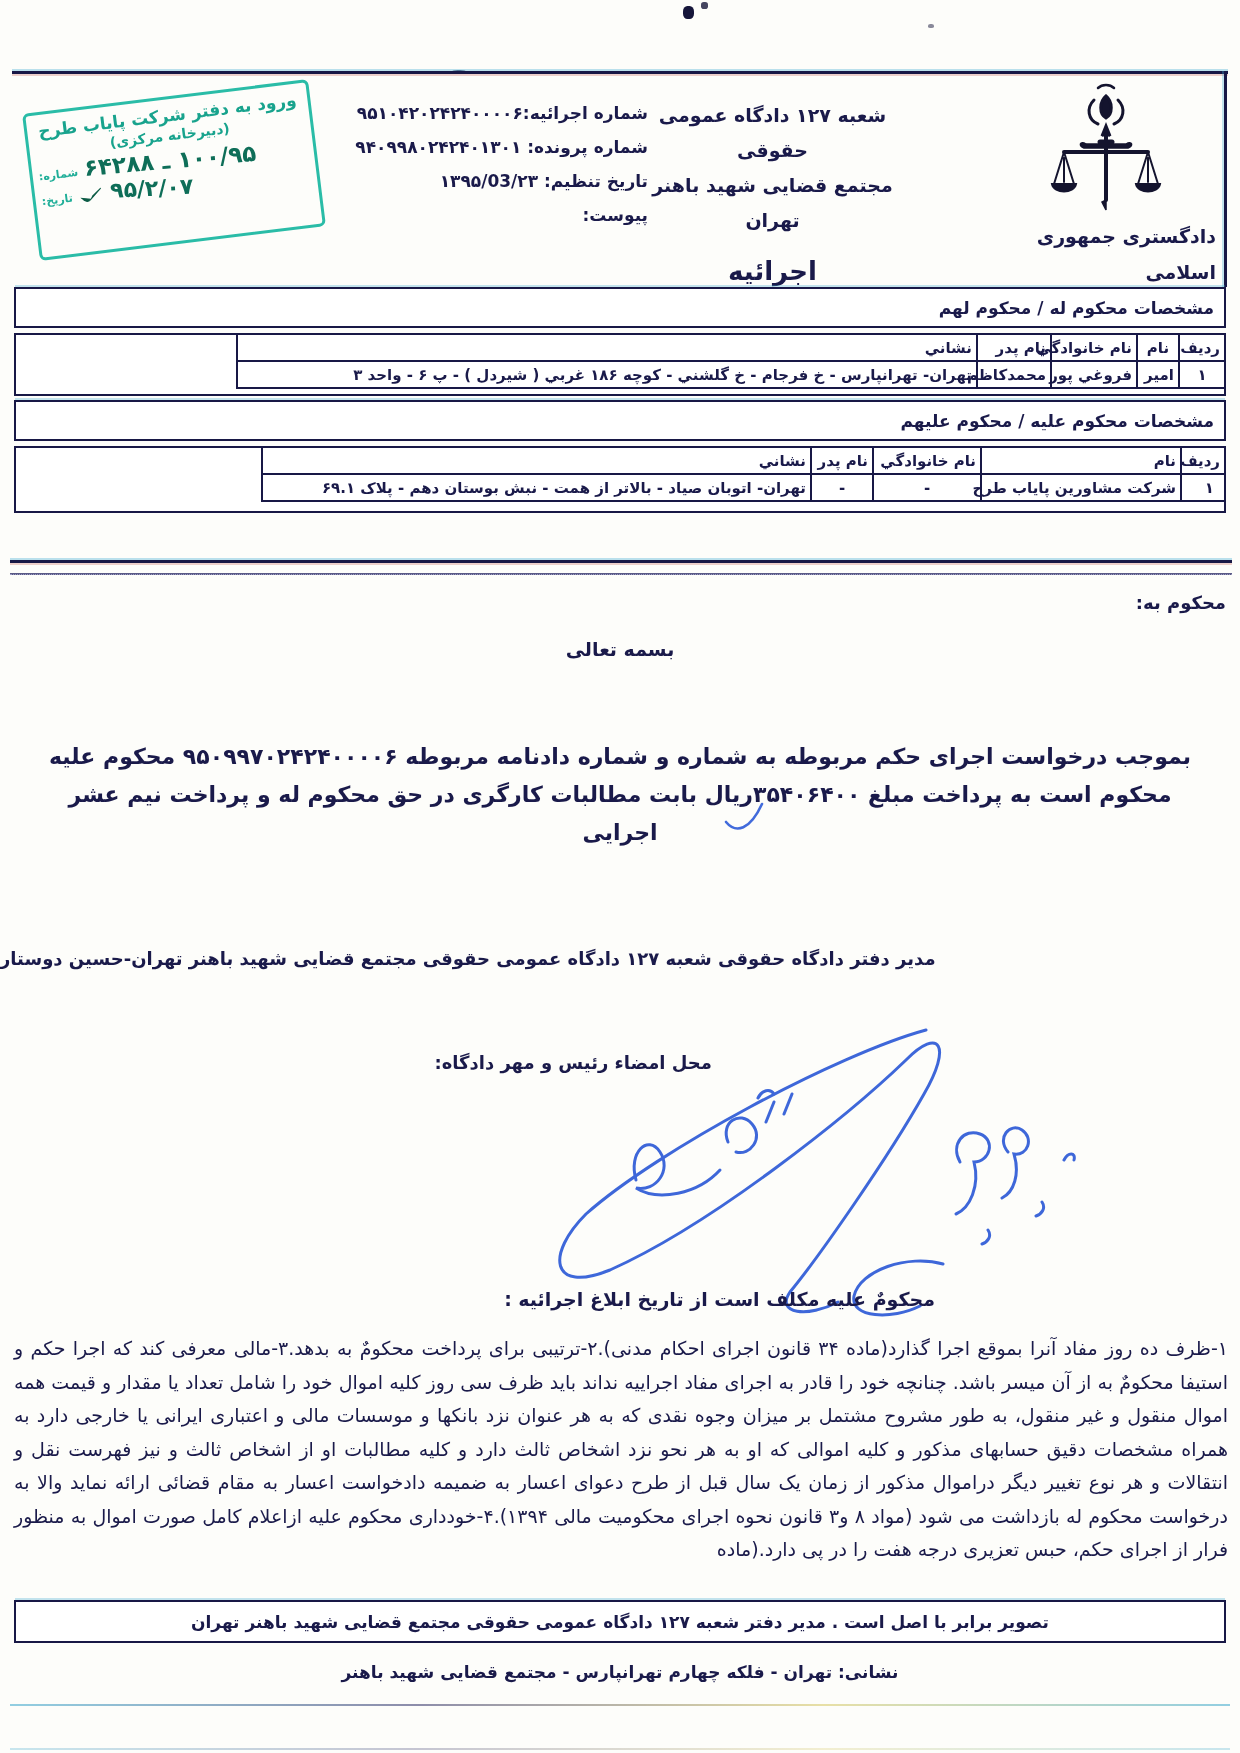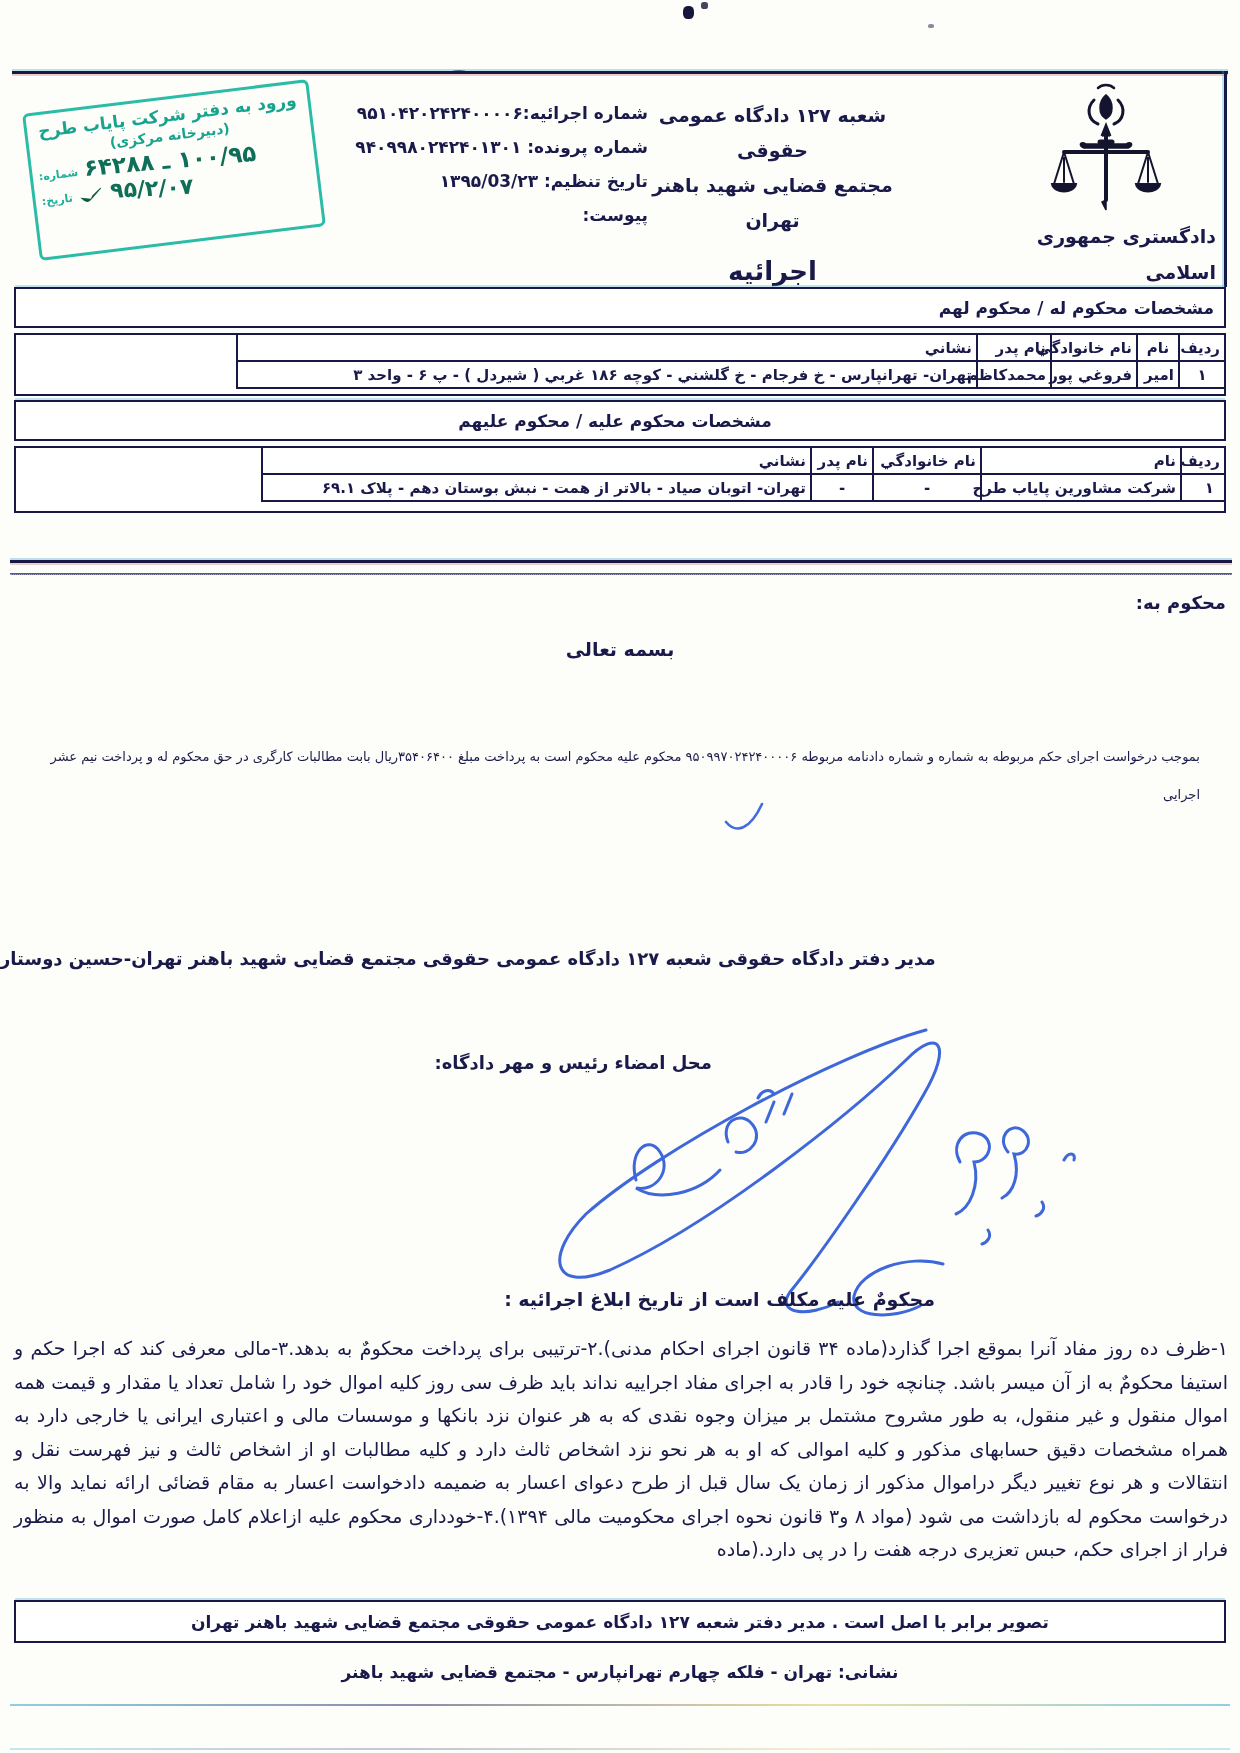--- a/index.html
+++ b/index.html
@@ -42,21 +42,21 @@
   }
   .tbl-outer{position:absolute;left:14px;width:1212px;border:2px solid #181846;box-sizing:border-box;background:#fff;}
   .trow{display:flex;flex-direction:row;direction:rtl;border:2px solid #181846;box-sizing:border-box;margin:-2px -2px 0 0;background:#fff;}
   .tcell{border-left:2px solid #181846;box-sizing:border-box;font-size:15px;font-weight:700;
          padding:4px 4px 3px 4px;text-align:right;white-space:nowrap;overflow:visible;}
   .tcell:last-child{border-left:none;}
   .tcell.center{text-align:center;}
   
   .label-right{font-weight:700;font-size:18px;}
   .basmala{font-weight:700;font-size:19px;}
-  .order-par{direction:rtl;text-align:right;font-size:13px;line-height:38px;font-weight:400;}
+  .order-par{direction:rtl;text-align:center;font-size:22px;line-height:38px;font-weight:700;}
   .clerk{font-weight:700;font-size:18px;}
   .obl-par{direction:rtl;text-align:justify;font-size:19px;line-height:33.5px;font-weight:500;}
   svg.sig{position:absolute;pointer-events:none;}
   
   .footer-box{position:absolute;left:14px;width:1212px;border:2px solid #181846;box-sizing:border-box;
     text-align:center;font-weight:700;font-size:17px;padding:10px 0 9px 0;background:#fff;
     box-shadow:0 -3px 0 -1px rgba(60,170,210,.3);}
   .footer-addr{position:absolute;left:0;width:1240px;text-align:center;font-weight:700;font-size:17px;}
   .botline{position:absolute;left:10px;width:1220px;height:2px;
     background:linear-gradient(90deg,rgba(40,160,200,.5),rgba(30,30,90,.5),rgba(200,180,40,.4),rgba(40,160,200,.5));}
@@ -148,21 +148,21 @@
       <div class="trow">
         <div class="tcell center" style="width:46px;">۱</div>
         <div class="tcell" style="width:42px;">امیر</div>
         <div class="tcell" style="width:86px;padding-left:27px;">فروغي پور</div>
         <div class="tcell" style="width:74px;">محمدکاظم</div>
         <div class="tcell" style="flex:1;">تهران- تهرانپارس - خ فرجام - خ گلشني - کوچه ۱۸۶ غربي ( شیردل ) - پ ۶ - واحد ۳</div>
       </div>
     </div>
   </div>
 
-  <div class="bar" style="top:400px;text-align:center;">
+  <div class="bar" style="top:400px;">
     <span>مشخصات محکوم علیه / محکوم علیهم</span>
   </div>
   <div class="tbl-outer" style="top:446px;height:67px;">
     <div style="position:absolute;right:0;top:0;width:963px;">
       <div class="trow">
         <div class="tcell center" style="width:44px;">ردیف</div>
         <div class="tcell" style="width:200px;">نام</div>
         <div class="tcell" style="width:108px;">نام خانوادگي</div>
         <div class="tcell" style="width:62px;">نام پدر</div>
         <div class="tcell" style="flex:1;">نشاني</div>

